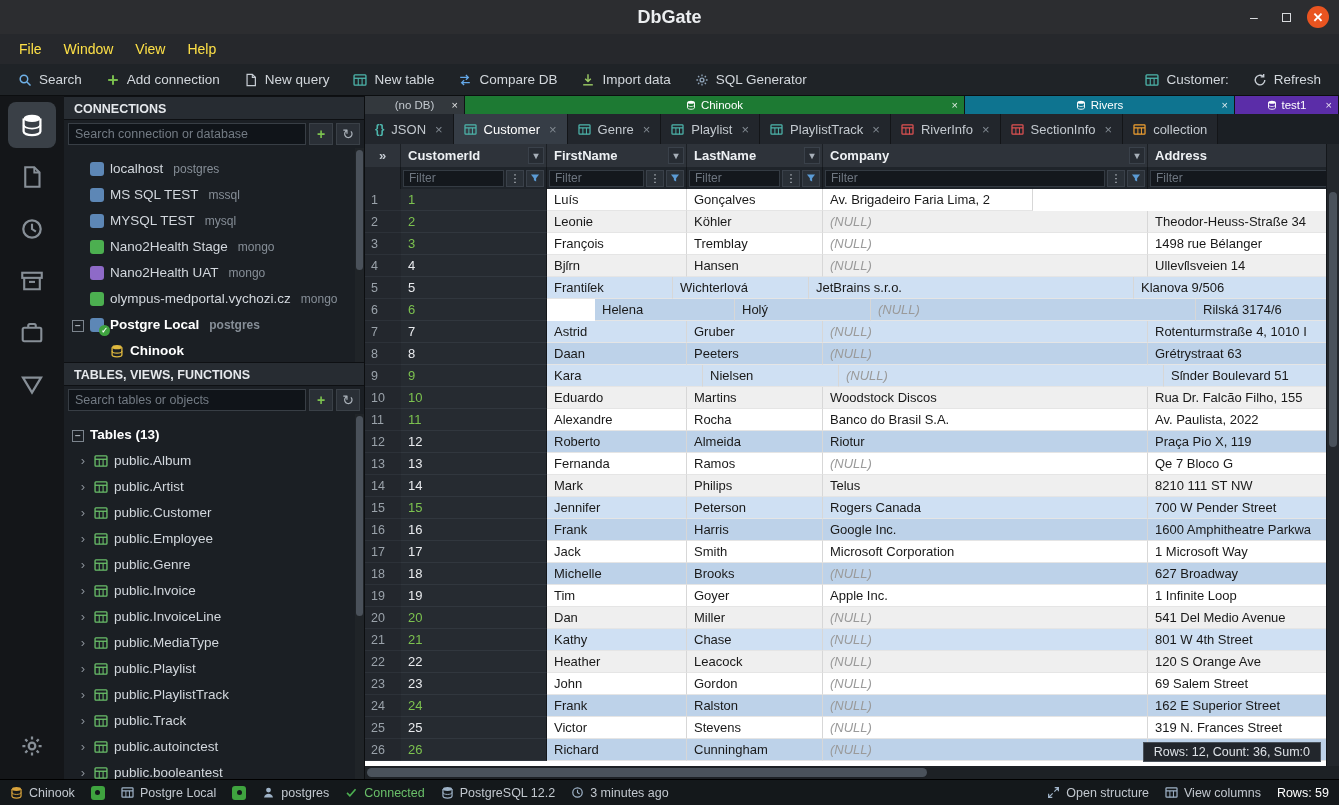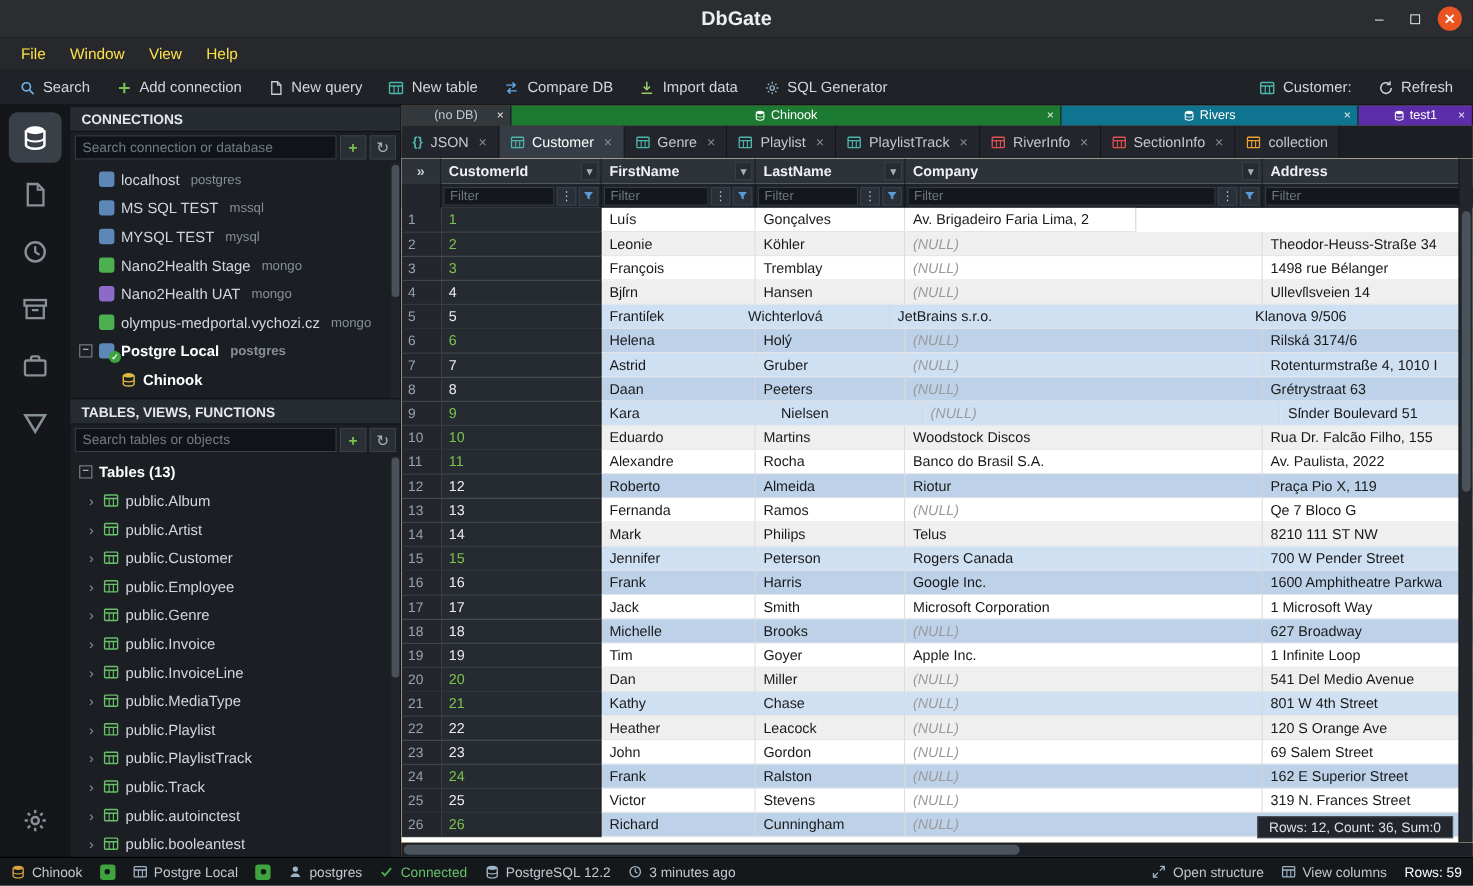--- a/index.html
+++ b/index.html
@@ -24,21 +24,21 @@
 .rail-bottom{margin-top:auto;margin-bottom:10px}
 .sidepanel{width:301px;background:#1b1f24;border-right:1px solid #0c0e10;display:flex;flex-direction:column;flex:0 0 auto;min-height:0}
 .panel-header{background:#272c32;border-top:1px solid #0e1013;border-bottom:1px solid #0e1013;color:#e5e8ec;font-size:12.5px;font-weight:bold;padding:5px 10px;flex:0 0 auto;height:24px}
 .searchrow{display:flex;align-items:center;gap:3px;padding:3px 4px;flex:0 0 auto;height:28px}
 .searchrow input{flex:1;height:22px;background:#101419;border:1px solid #383e45;color:#c9ced4;font-size:12.5px;padding:0 6px;font-family:inherit;min-width:0}
 .searchrow input::placeholder{color:#737b84}
 .sq{width:24px;height:22px;background:#2a2f36;border:1px solid #3a4047;display:flex;align-items:center;justify-content:center;font-size:14px;color:#aab1b9;flex:0 0 auto}
 .sq.green{color:#7cc24f;font-weight:bold}
 .conn-list{height:214px;position:relative;overflow:hidden;flex:0 0 auto;padding-top:2px}
 .tables-list{flex:1;position:relative;overflow:hidden;padding-top:2px}
-.tree-item{height:26px;display:flex;align-items:center;gap:6px;padding-left:26px;color:#d2d7dd;font-size:13.5px;white-space:nowrap}
+.tree-item{height:26px;display:flex;align-items:flex-end;gap:6px;padding-left:26px;color:#d2d7dd;font-size:13.5px;white-space:nowrap}
 .tree-item .suffix{color:#868e97;font-size:12px;margin-left:4px}
 .tree-item.bold{font-weight:bold;color:#fff}
 .eng-icon{width:14px;height:14px;border-radius:3px;flex:0 0 auto;position:relative}
 .check-badge{position:absolute;right:-6px;bottom:-4px;width:11px;height:11px;background:#3fa33f;border-radius:50%;color:#fff;font-size:8px;display:flex;align-items:center;justify-content:center}
 .expander{width:12px;height:12px;border:1px solid #7c848d;color:#aeb5bd;font-size:10px;line-height:10px;display:flex;align-items:center;justify-content:center;flex:0 0 auto}
 .chev{color:#8a9199;font-size:13px;width:10px;flex:0 0 auto;text-align:center}
 .mini-scroll{position:absolute;top:0;right:0;bottom:0;width:9px;background:#202428}
 .mini-thumb{position:absolute;left:1px;right:1px;background:#4a515a;border-radius:4px}
 .main{flex:1;display:flex;flex-direction:column;min-width:0;min-height:0;background:#fdba74}
 .dbgroups{height:18px;display:flex;flex:0 0 auto;background:#15181c}
@@ -732,21 +732,21 @@
               <div class="c-num">5</div>
               <div class="c-id white" style="width: 146px;">5</div>
               <div class="c-data" style="width: 126px;">Frantiſek</div>
               <div class="c-data" style="width: 136px;">Wichterlová</div>
               <div class="c-data" style="width: 325px;">JetBrains s.r.o.</div>
               <div class="c-data" style="width: 210px;">Klanova 9/506</div>
             </div>
             <div class="grid-row even sel">
               <div class="c-num">6</div>
               <div class="c-id" style="width: 146px;">6</div>
-              <div class="c-data" style="width: 140px;">Helena</div>
+              <div class="c-data" style="width: 140px; margin-left: 48px;">Helena</div>
               <div class="c-data" style="width: 136px;">Holý</div>
               <div class="c-data" style="width: 325px;">
                 <span class="null">(NULL)</span>
               </div>
               <div class="c-data" style="width: 210px;">Rilská 3174/6</div>
             </div>
             <div class="grid-row sel">
               <div class="c-num">7</div>
               <div class="c-id white" style="width: 146px;">7</div>
               <div class="c-data" style="width: 140px;">Astrid</div>

